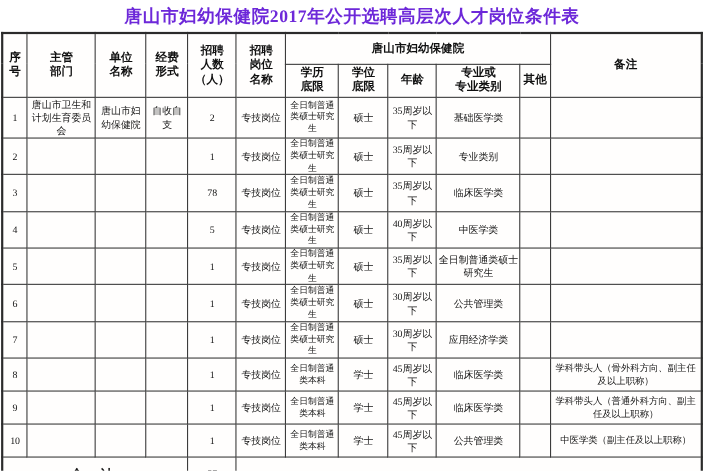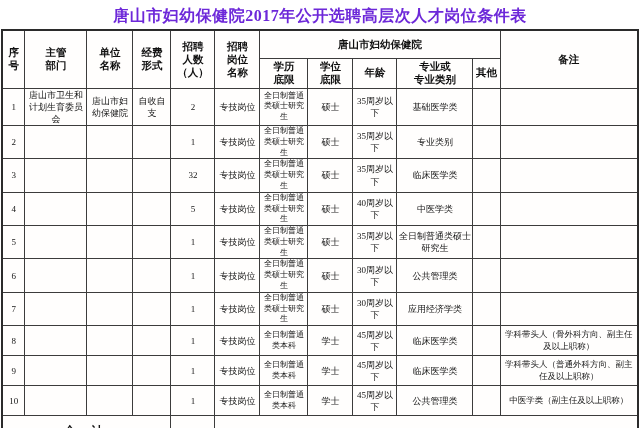--- a/index.html
+++ b/index.html
@@ -113,21 +113,21 @@
     <td>35周岁以下</td>
     <td>专业类别</td>
     <td></td>
     <td class="remark"></td>
   </tr>
         <tr>
     <td>3</td>
     <td></td>
     <td></td>
     <td></td>
-    <td>32</td>
+    <td>78</td>
     <td>专技岗位</td>
     <td class="edu">全日制普通类硕士研究生</td>
     <td>硕士</td>
     <td>35周岁以下</td>
     <td>临床医学类</td>
     <td></td>
     <td class="remark"></td>
   </tr>
         <tr>
     <td>4</td>

